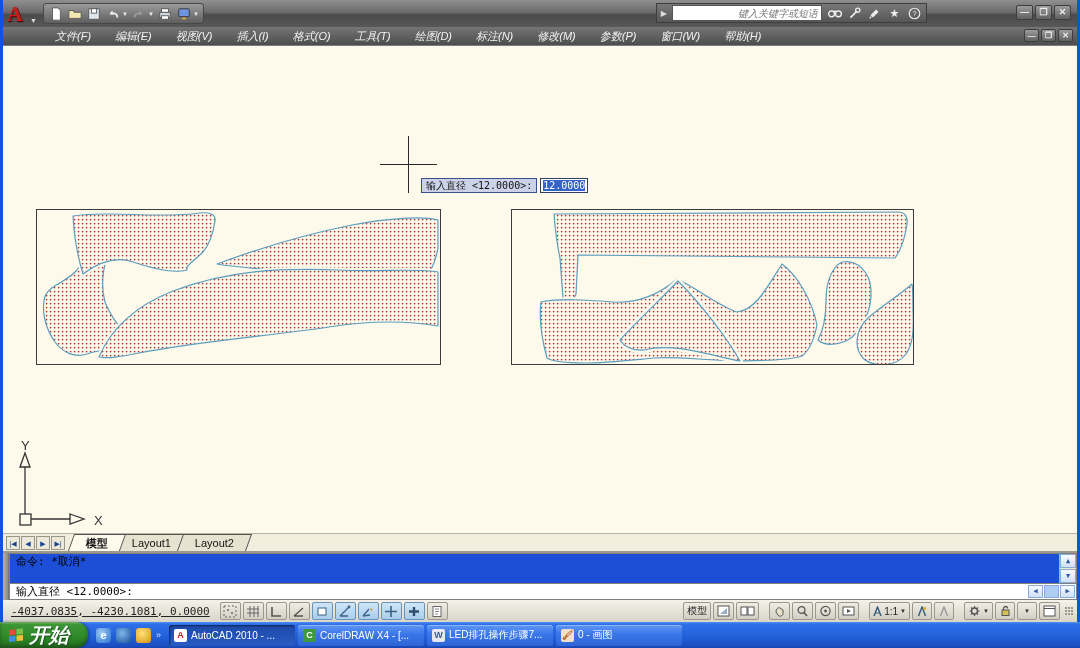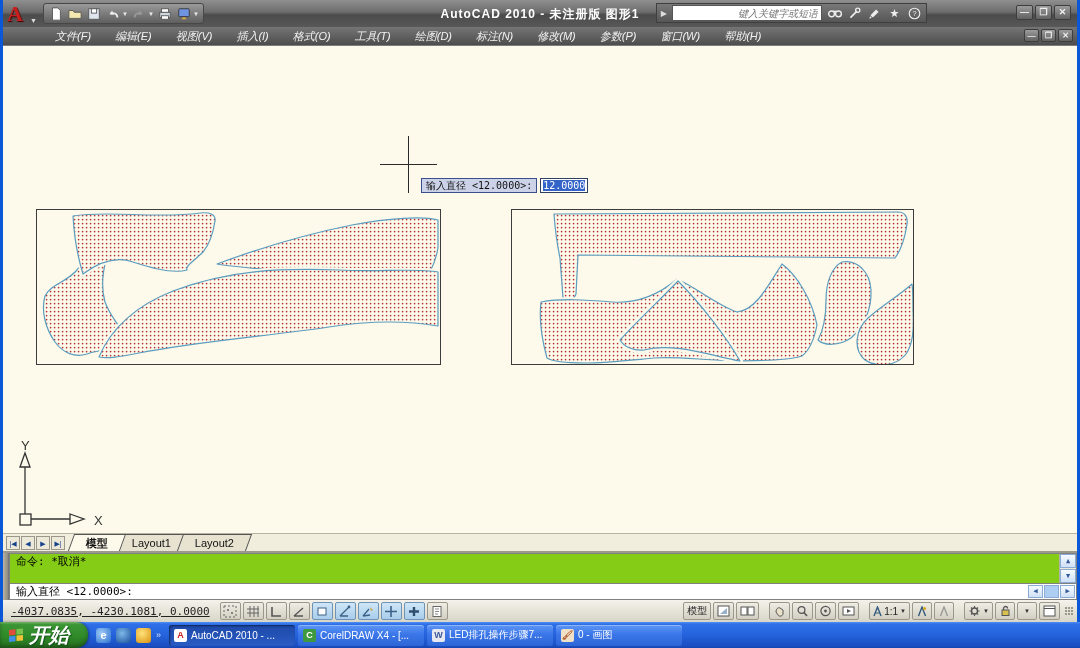--- a/index.html
+++ b/index.html
@@ -69,21 +69,21 @@
   .tab { height:17px; padding:0 14px; font-size:11px; line-height:16px; color:#111;
     transform:skewX(-20deg); border:1px solid #555; border-bottom:none; margin-right:-6px; background:#e7e3d0; }
   .tab > span { display:inline-block; transform:skewX(20deg); }
   .tab.active { background:#FDFAEC; font-weight:bold; z-index:2; }
 
   
   #cmd { position:absolute; top:551px; left:0; right:0; height:49px; background:#d4d0c8;
     border-top:2px solid #9b988c; display:flex; }
   #cmd-grip { width:6px; background:linear-gradient(90deg,#b8b4a8,#8d8a7e); border-right:1px solid #777; }
   #cmd-body { flex:1; display:flex; flex-direction:column; font-family:"DejaVu Sans Mono",monospace; font-size:11px; color:#000; }
-  #cmd-history { flex:1; background:#84cc16; border:1px solid #808080; border-bottom:none; position:relative;
+  #cmd-history { flex:1; background:#1d4ed8; border:1px solid #808080; border-bottom:none; position:relative;
     padding:1px 6px; line-height:14px; overflow:hidden; }
   #cmd-vscroll { position:absolute; right:0; top:0; bottom:0; width:17px; background:#ece9d8;
     display:flex; flex-direction:column; justify-content:space-between; border-left:1px solid #b5b2a5; }
   .scr-btn { height:14px; background:linear-gradient(180deg,#f6fbff,#cfe0f6); border:1px solid #8cabd4;
     color:#35589c; font-size:7px; text-align:center; line-height:12px; }
   #cmd-input { height:17px; background:#fff; border:1px solid #808080; padding:1px 6px; line-height:14px; position:relative; }
   #cmd-hscroll { position:absolute; right:1px; top:1px; display:flex; gap:1px; }
   #cmd-hscroll span { width:15px; height:13px; background:linear-gradient(180deg,#f6fbff,#cfe0f6);
     border:1px solid #8cabd4; color:#35589c; font-size:7px; text-align:center; line-height:11px; }
   #cmd-hscroll .thumb { background:#aecdf2; }
@@ -179,21 +179,20 @@
             </svg>
           </span>
       <span class="ico">
             <svg width="14" height="14" viewBox="0 0 16 16">
               <rect x="2" y="2" width="12" height="9" rx="1" fill="#6f94e0" stroke="#333"></rect>
               <rect x="6" y="12" width="4" height="2" fill="#e8b23a"></rect>
             </svg>
           </span>
       <span class="mini-dd">▼</span>
     </div>
-    <div id="title-text">AutoCAD 2010 - 未注册版 图形1</div>
     <div id="search-group">
       <span id="search-arrow">▶</span>
       <input id="search-input" type="text" placeholder="键入关键字或短语" style="">
       <span class="tb-ico">
             <svg width="14" height="12" viewBox="0 0 16 14">
               <circle cx="4" cy="8" r="3.4" fill="none" stroke="#eee" stroke-width="1.6"></circle>
               <circle cx="12" cy="8" r="3.4" fill="none" stroke="#eee" stroke-width="1.6"></circle>
               <path d="M6 5h4" stroke="#eee" stroke-width="1.6"></path>
             </svg>
           </span>

